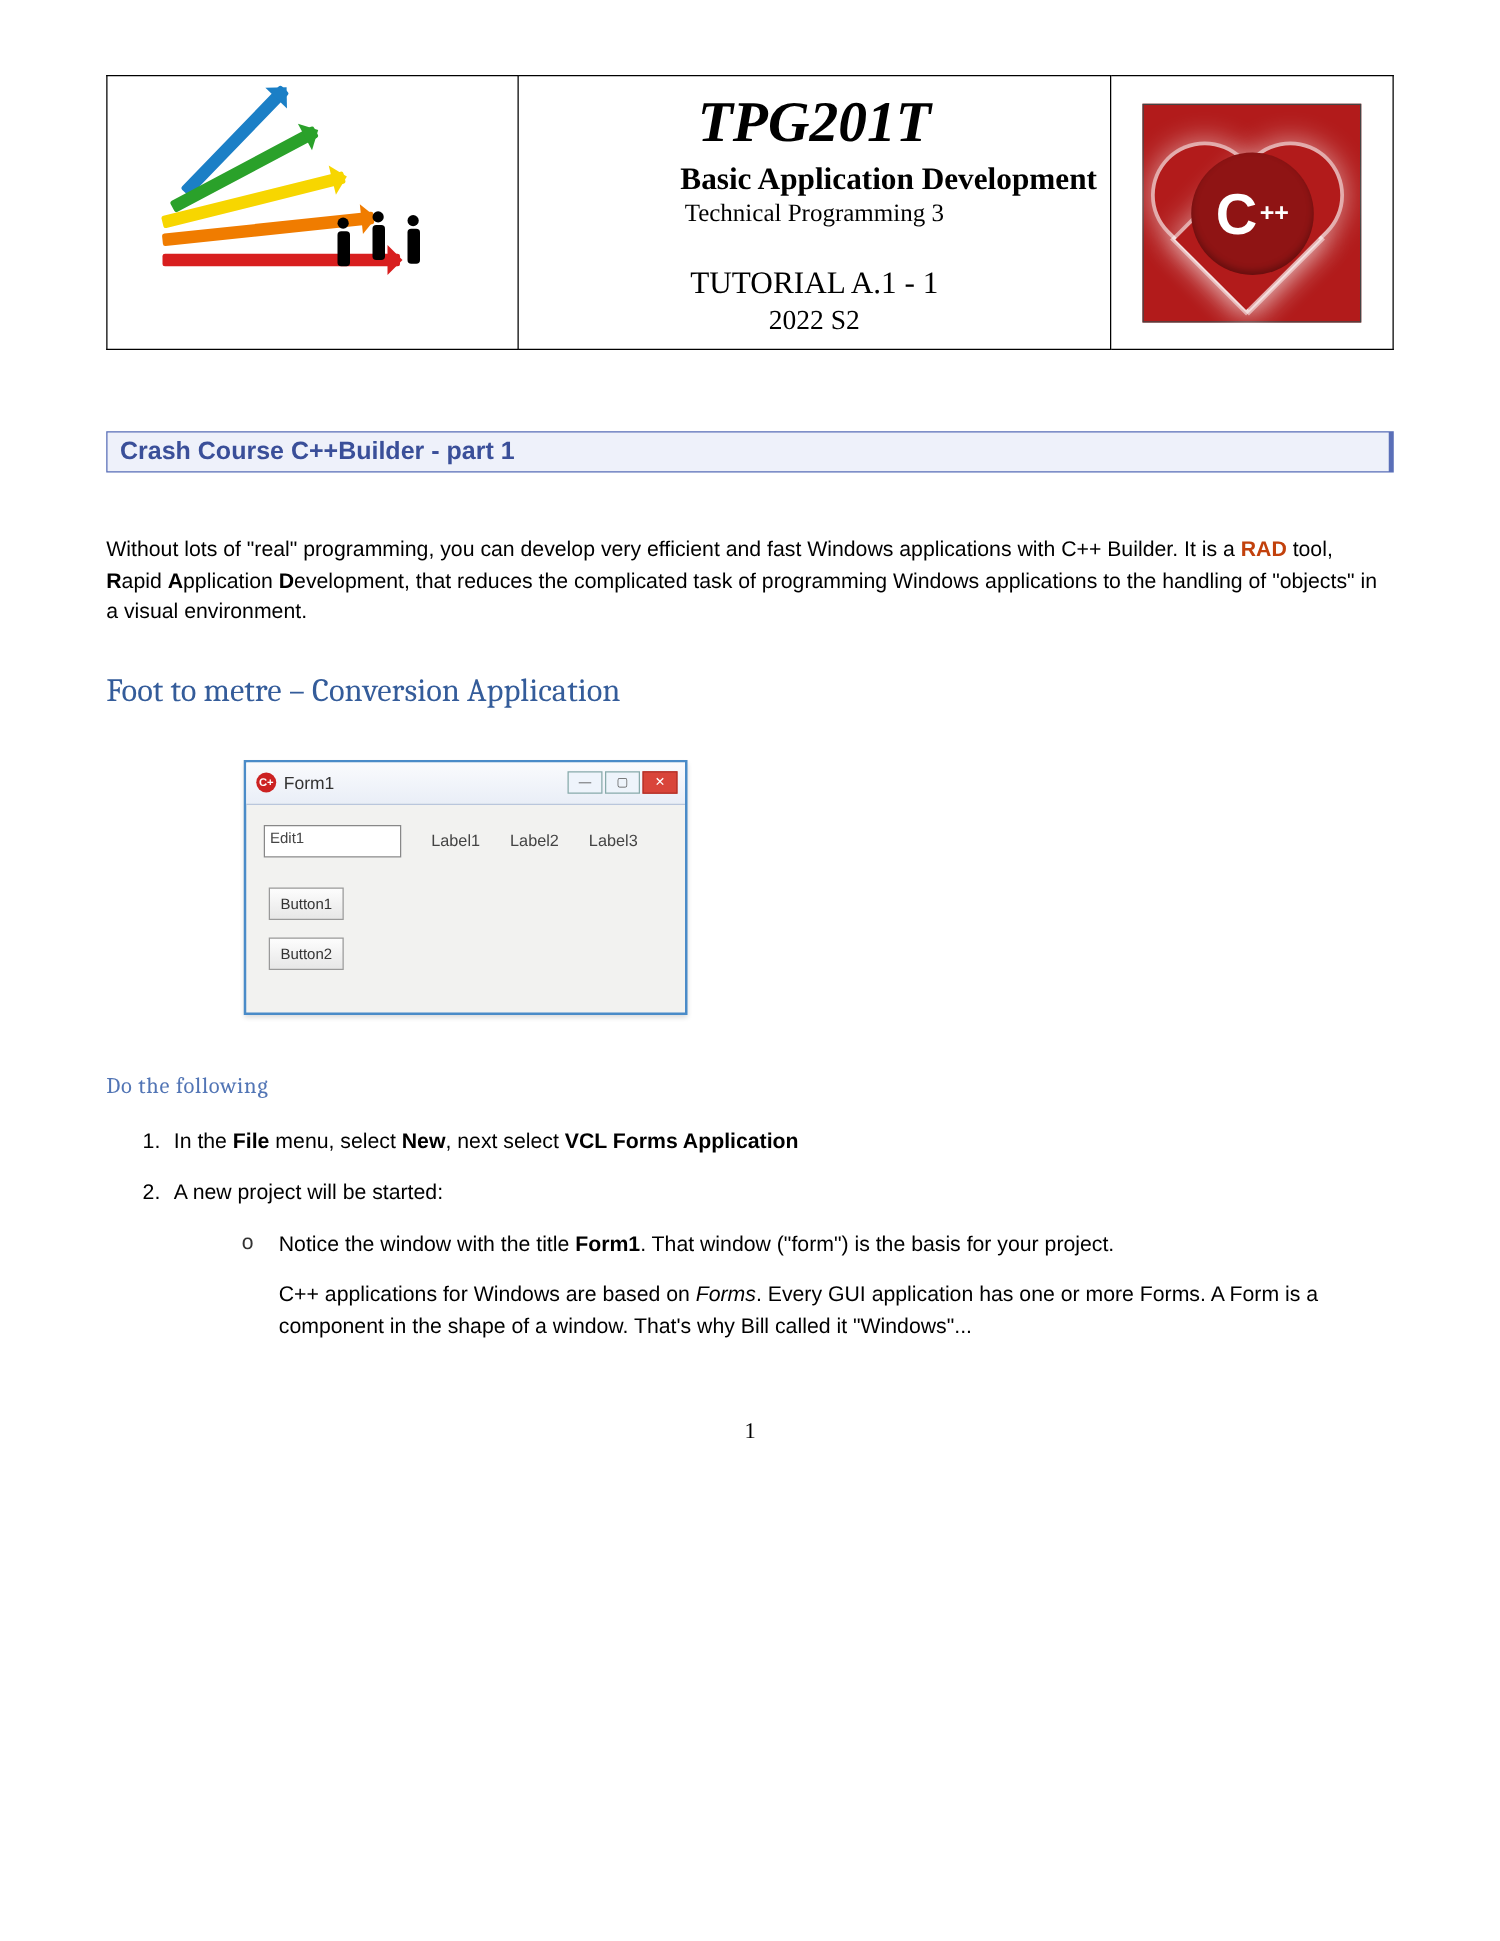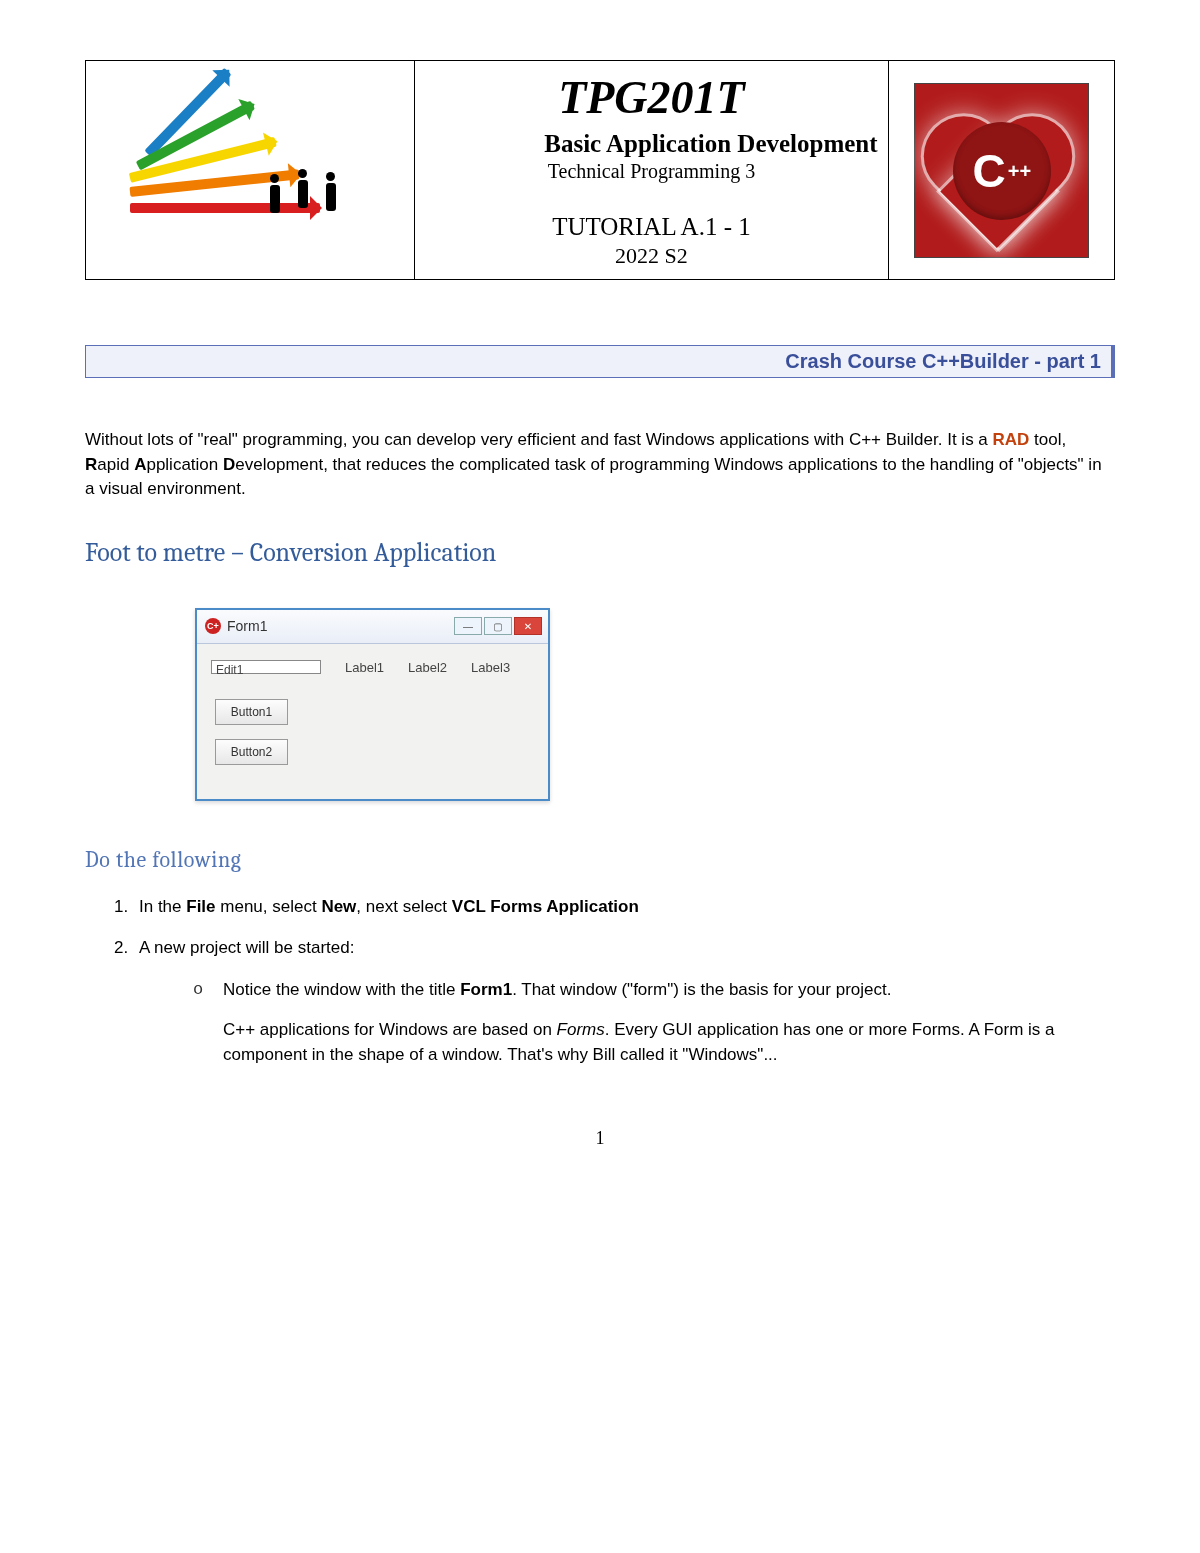--- a/index.html
+++ b/index.html
@@ -71,21 +71,20 @@
   .pp{ color:#fff; font-weight:bold; font-size:20px; font-family:Arial,sans-serif; line-height:.8; margin-left:2px;}
   .crash-banner{
     margin-top: 65px;
     border: 1.5px solid #5a6fb8;
     border-right: 4px solid #5a6fb8;
     background: #eef1fa;
     padding: 4px 10px;
     font-family: Verdana, sans-serif;
     font-size: 20px; font-weight: bold;
     color: #3a4f99;
-    text-align: right;
   }
   .body-text{
     margin-top: 50px;
     font-size: 17px;
     line-height: 1.45;
   }
   .body-text p{ margin-bottom: 28px; }
   .rad { color:#c2410c; font-weight:bold; }
   .b { font-weight:bold; }
   .section-title{
@@ -105,25 +104,25 @@
     padding: 0 6px 0 8px;
     font-size: 14px; color:#333;
   }
   .form-title-left{ display:flex; align-items:center; gap:6px;}
   .form-icon{ width:16px;height:16px;border-radius:50%;background:#c22; display:flex;align-items:center;justify-content:center;color:#fff;font-size:9px;font-weight:bold;}
   .winbtns{ display:flex; gap:2px; }
   .winbtn{ width:28px;height:18px;border:1px solid #8aa;background:#eef4fb;display:flex;align-items:center;justify-content:center;font-size:10px;color:#555;}
   .winbtn.close{ background:#d9453a; color:#fff; border-color:#b13028;}
   .form-body{ padding: 16px 14px 20px 14px; }
   .form-row{ display:flex; align-items:center; gap:24px; margin-bottom:24px; font-size:13px; color:#444;}
-  .edit-box{ width:110px; height:14px; border:1px solid #888; background:#fff; padding:2px 4px; font-size:12px; color:#444;}
-  .btn-mock{ width:73px;height:26px;border:1px solid #9a9a9a;background:linear-gradient(#fdfdfd,#e7e7e7);font-size:12px;color:#333;display:flex;align-items:center;justify-content:center; margin-bottom:14px; margin-left:4px; cursor:default;}
+  .edit-box{ width:110px; height:26px; border:1px solid #888; background:#fff; padding:2px 4px; font-size:12px; color:#444;}
+  .btn-mock{ width:60px;height:26px;border:1px solid #9a9a9a;background:linear-gradient(#fdfdfd,#e7e7e7);font-size:12px;color:#333;display:flex;align-items:center;justify-content:center; margin-bottom:14px; margin-left:4px; cursor:default;}
   .sub-head{
     font-family: Cambria,'Times New Roman',serif;
-    color:#5275b5; font-size:22px; margin-top:46px; margin-bottom:20px;
+    color:#5275b5; font-size:18px; margin-top:46px; margin-bottom:20px;
     letter-spacing:.6px;
   }
   ol.steps{ margin-left: 48px; font-size:17px; line-height:1.6;}
   ol.steps > li{ margin-bottom: 14px; padding-left:6px;}
   ul.sub{ list-style:none; margin-left:54px; margin-top:16px;}
   ul.sub > li{ position:relative; margin-bottom:16px; padding-left:30px; line-height:1.5;}
   ul.sub > li::before{ content:'o'; position:absolute; left:0; top:0; font-family:'Courier New',monospace; color:#333;}
   .italic{ font-style:italic; }
   .page-num{ text-align:center; font-family:'Times New Roman',serif; font-size:18px; margin-top:60px;}
 </style>

